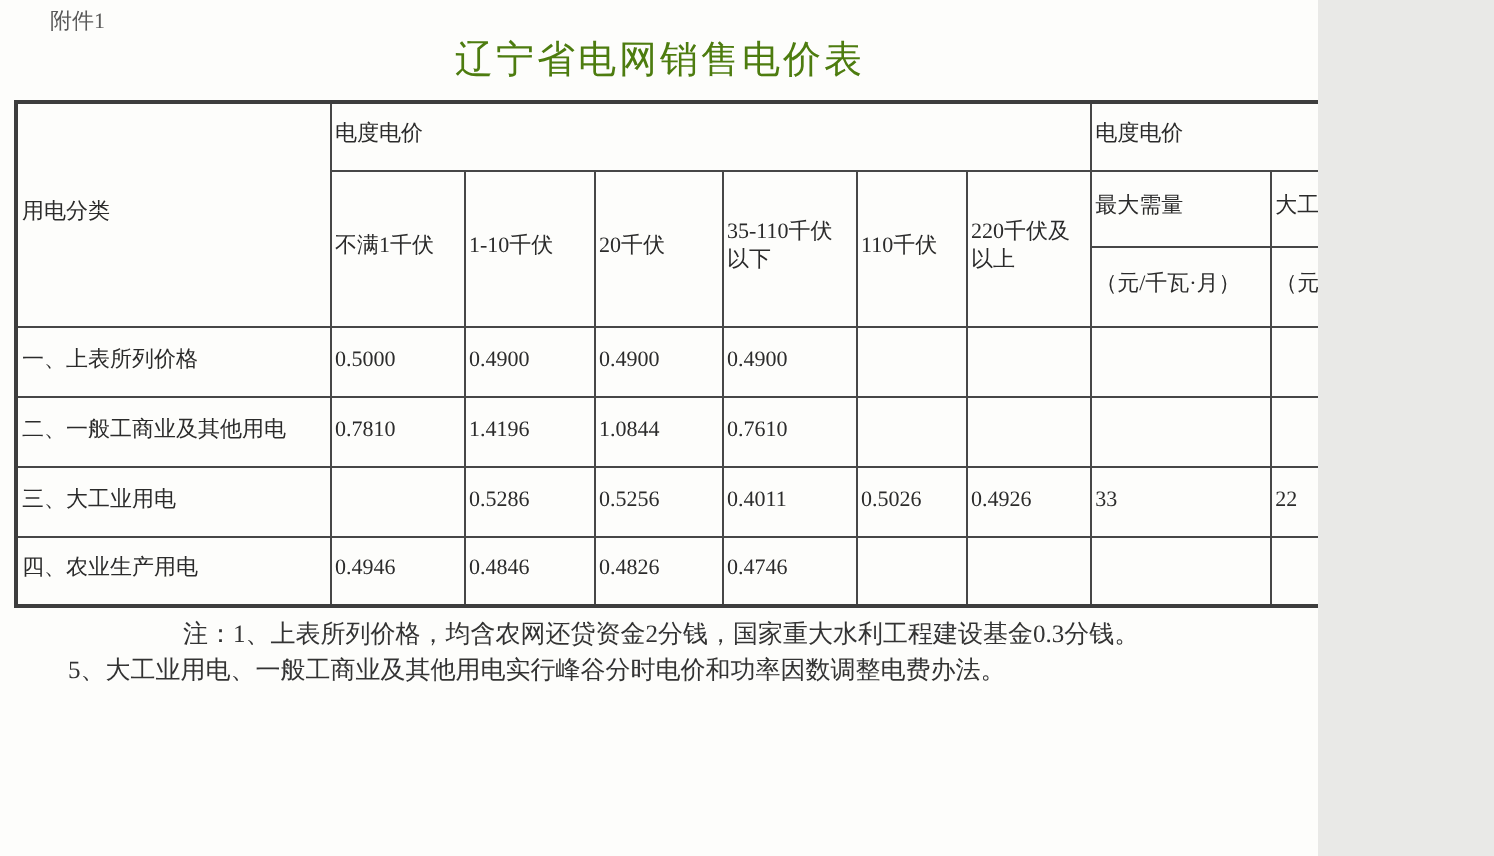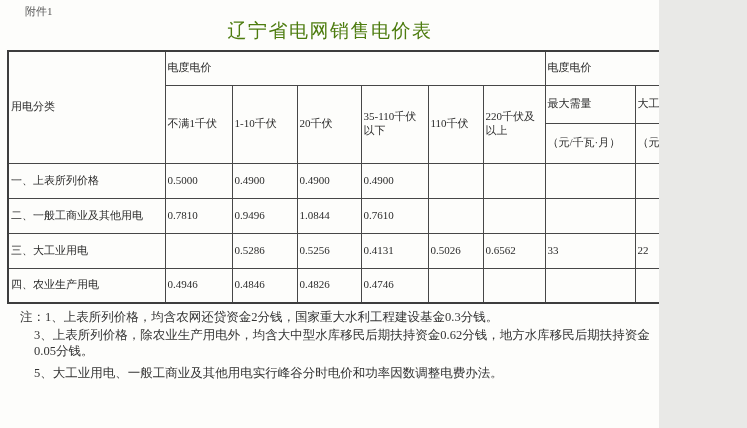--- a/index.html
+++ b/index.html
@@ -46,21 +46,21 @@
   tr.hr2 { height: 38px; }
   tr.hr3 { height: 40px; }
   tr.data-row { height: 35px; }
   td.row-label { text-align: left; padding-left: 8px; }
   .notes {
     margin: 5px 0 0 1px;
     font-size: 12.5px; color: #333;
     line-height: 16px;
   }
   .notes p { margin: 0 0 4px 26px; }
-  .notes p:nth-child(1) { margin-left: 12px; margin-bottom: 2px; }
+  .notes p:nth-child(1) { margin-left: 0; margin-bottom: 2px; text-align: center; }
   .notes p:nth-child(2) { margin-bottom: 6px; }
   .notes p:nth-child(3) { margin-bottom: 10px; }
   .notes p:nth-child(4) { margin-bottom: 7px; }
 </style>
 </head>
 <body>
 
 <div class="page">
 
   <div class="attachment">附件1</div>
@@ -112,54 +112,53 @@
       <td>0.4900</td>
       <td></td>
       <td></td>
       <td></td>
       <td></td>
     </tr>
 
     <tr class="data-row">
       <td class="row-label">二、一般工商业及其他用电</td>
       <td>0.7810</td>
-      <td>0.9496</td>
+      <td>1.4196</td>
       <td>1.0844</td>
       <td>0.7610</td>
       <td></td>
       <td></td>
       <td></td>
       <td></td>
     </tr>
 
     <tr class="data-row">
       <td class="row-label">三、大工业用电</td>
       <td></td>
       <td>0.5286</td>
       <td>0.5256</td>
-      <td>0.4131</td>
+      <td>0.4011</td>
       <td>0.5026</td>
-      <td>0.6562</td>
+      <td>0.4926</td>
       <td>33</td>
       <td>22</td>
     </tr>
 
     <tr class="data-row">
       <td class="row-label">四、农业生产用电</td>
       <td>0.4946</td>
       <td>0.4846</td>
       <td>0.4826</td>
       <td>0.4746</td>
       <td></td>
       <td></td>
       <td></td>
       <td></td>
     </tr>
   </tbody>
     </table>
 
   <div class="notes">
     <p>注：1、上表所列价格，均含农网还贷资金2分钱，国家重大水利工程建设基金0.3分钱。</p>
-    <p>3、上表所列价格，除农业生产用电外，均含大中型水库移民后期扶持资金0.62分钱，地方水库移民后期扶持资金0.05分钱。</p>
     <p>5、大工业用电、一般工商业及其他用电实行峰谷分时电价和功率因数调整电费办法。</p>
   </div>
 
 </div>
 
 </body></html>

